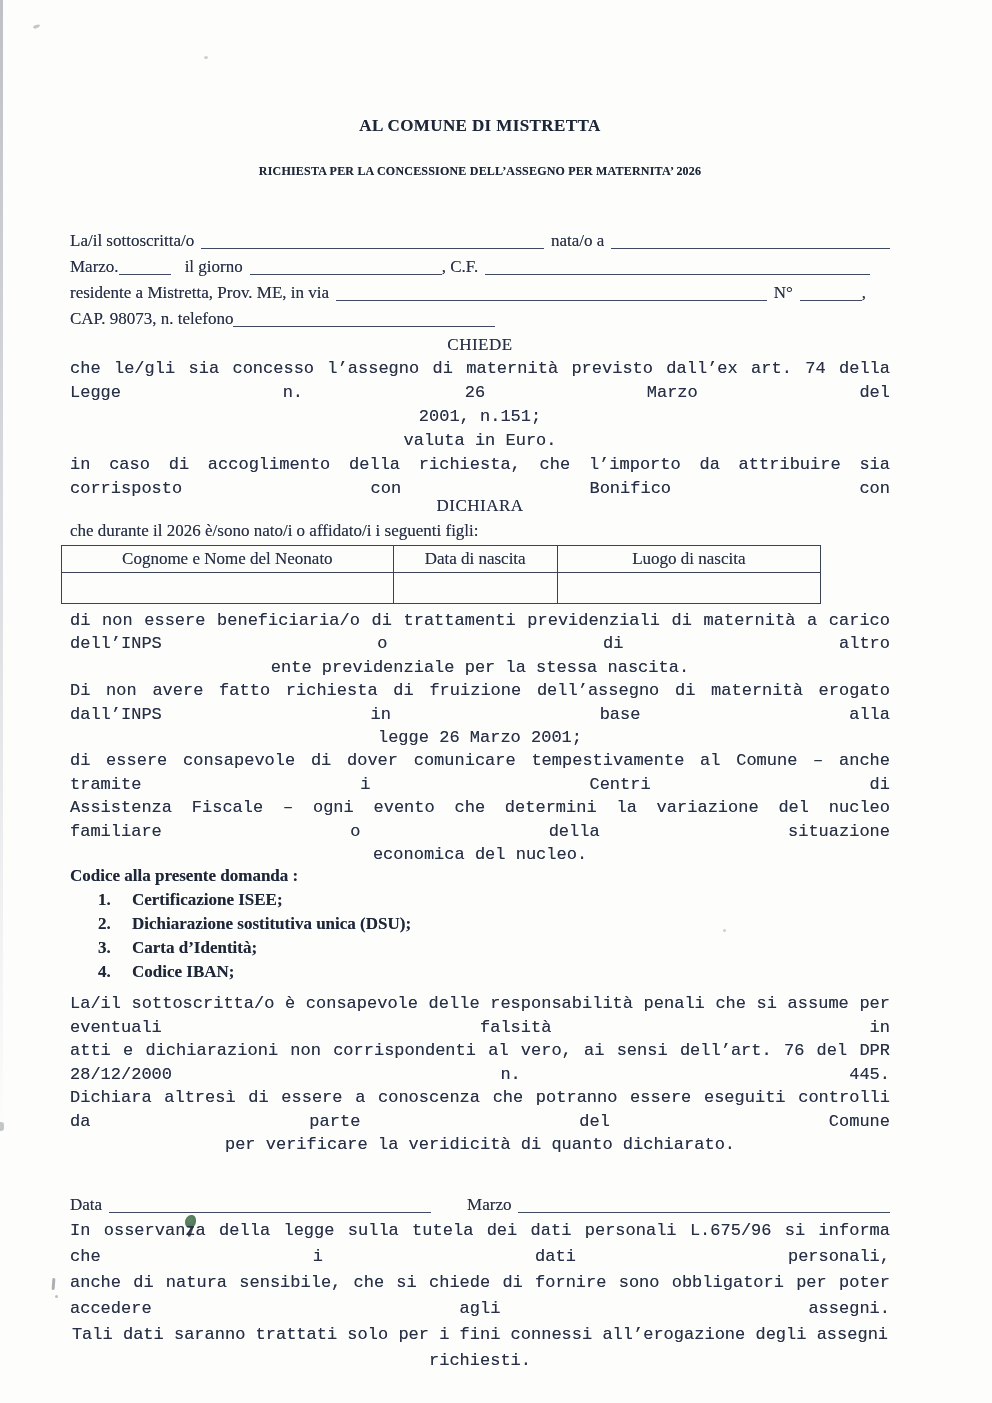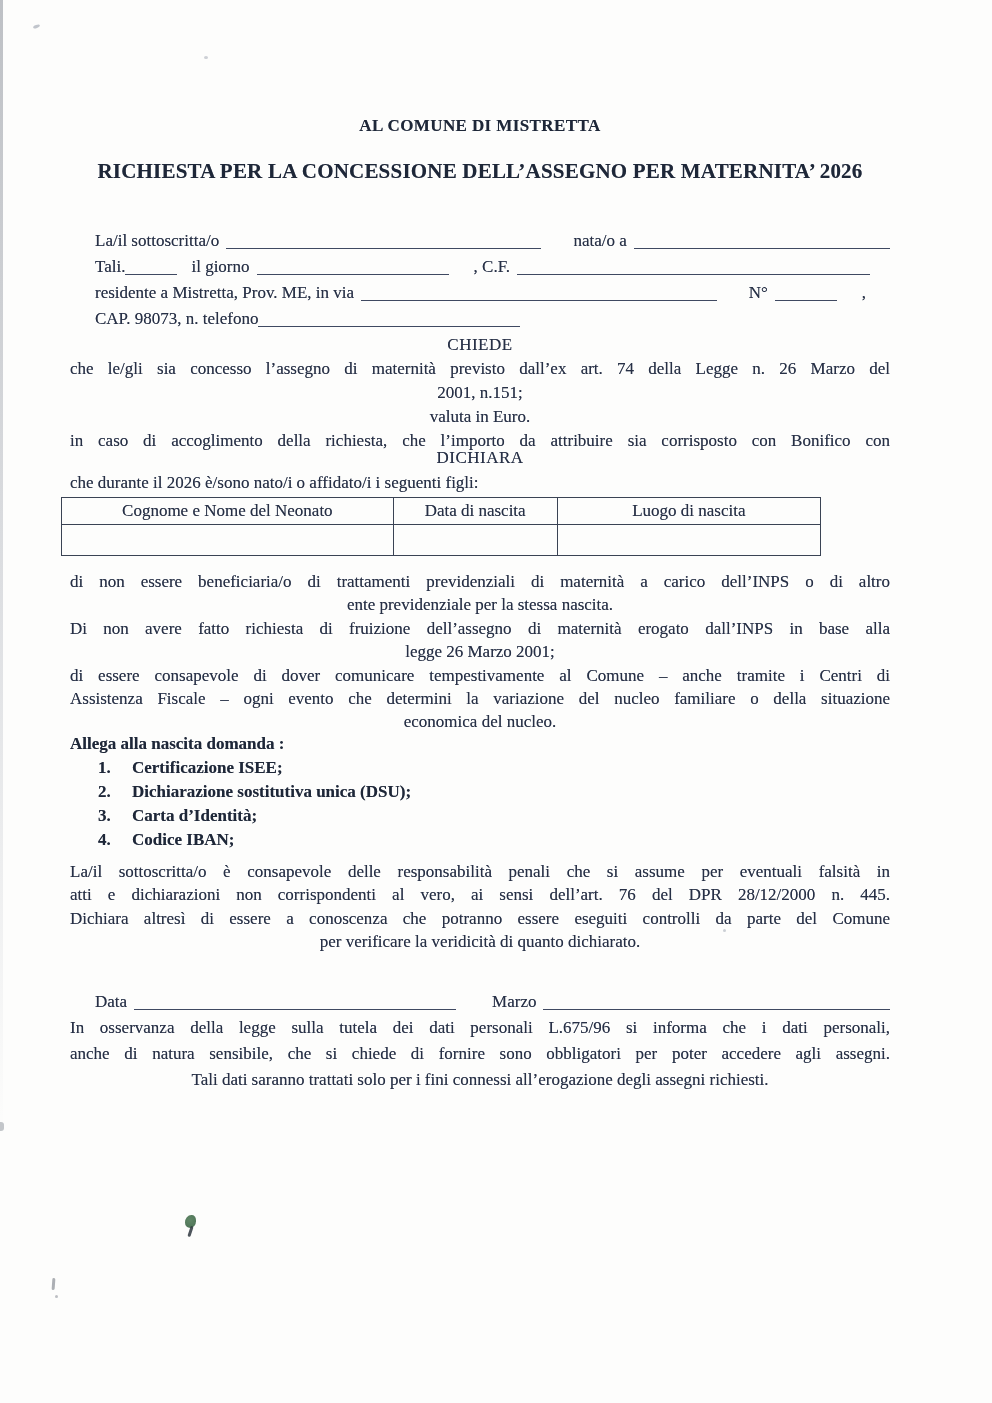--- a/index.html
+++ b/index.html
@@ -17,51 +17,51 @@
     overflow:hidden;
     font-family:"Liberation Serif","DejaVu Serif",serif;
     color:var(--ink);
     text-shadow:0 0 .45px rgba(35,45,70,.55);
   }
   .content{
     position:absolute;left:70px;top:113px;width:820px;
     font-size:17px;line-height:26px;
   }
   .h-add{text-align:center;font-weight:bold;font-size:17px;letter-spacing:.4px;color:var(--ink-bold);}
-  .h-title{text-align:center;font-weight:bold;font-size:21px;letter-spacing:.2px;margin-top:19px;color:var(--ink-bold);}
+  .h-title{text-align:center;font-weight:bold;font-size:12px;letter-spacing:.2px;margin-top:19px;color:var(--ink-bold);}
   .form-lines{margin-top:44px;}
   .fline{display:flex;align-items:baseline;white-space:nowrap;}
-  .lbl{flex:0 0 auto;margin-left:25px;}
+  .lbl{flex:0 0 auto;}
   .blank{
     display:inline-block;height:12px;flex:0 0 auto;
     border-bottom:1.6px solid var(--rule);
     transform:translateY(3px);
   }
   .grow1{flex:1 1 0;}
   .grow123{flex:1.23 1 0;}
   .ml6{margin-left:7px;} .mr6{margin-right:7px;}
   .ml14{margin-left:14px;}
   .pr20{padding-right:20px;} .pr24{padding-right:24px;}
   .w52{width:52px;} .w192{width:192px;} .w62{width:62px;} .w262{width:262px;} .w322{width:322px;}
   .center-head{text-align:center;line-height:25px;letter-spacing:.5px;}
   .dich{margin-top:-8px;}
-  .para{margin:0;}
+  .para{margin:0;font-family:Liberation Mono, monospace;}
   .lh24 .tline{line-height:24px;}
   .jl{text-align:justify;text-align-last:justify;}
   .ll{text-align:center;}
   .intro{line-height:25px;}
   .ntable{
     border-collapse:collapse;table-layout:fixed;
     width:760px;margin-left:-9px;margin-top:2px;
   }
   .ntable th,.ntable td{border:1px solid var(--border);padding:0;}
   .ntable th{font-weight:normal;font-size:17px;text-align:center;height:26px;line-height:24px;}
   .ntable td{height:30px;}
   .c1{width:43.7%;} .c2{width:21.6%;} .c3{width:34.7%;}
-  .decl-block{margin-top:14px;}
+  .decl-block{margin-top:5px;}
   .decl-block .tline{line-height:23.4px;}
   .attach-head{font-weight:bold;color:var(--ink-bold);line-height:24px;margin-top:-2px;}
   .att-list{margin:0;}
   .att-item{display:flex;font-weight:bold;color:var(--ink-bold);line-height:24px;padding-left:28px;}
   .att-num{flex:0 0 34px;}
   .resp .tline{line-height:23.5px;}
   .resp{margin-top:8px;}
   .sig-line{margin-top:35px;line-height:26px;text-align:right;}
   .privacy .tline{line-height:26px;}
   
@@ -108,21 +108,21 @@
     <div class="h-title">RICHIESTA PER LA CONCESSIONE DELL’ASSEGNO PER MATERNITA’ 2026</div>
 
     <div class="form-lines">
       <div class="fline">
         <span class="lbl">La/il sottoscritta/o</span>
         <span class="blank grow123 ml6 mr6"></span>
         <span class="lbl">nata/o a</span>
         <span class="blank grow1 ml6"></span>
       </div>
       <div class="fline pr20">
-        <span class="lbl">Tali.</span>
+        <span class="lbl">Marzo.</span>
         <span class="blank w52"></span>
         <span class="lbl ml14">il giorno</span>
         <span class="blank w192 ml6"></span>
         <span class="lbl">, C.F.</span>
         <span class="blank grow1 ml6"></span>
       </div>
       <div class="fline pr24">
         <span class="lbl">residente a Mistretta, Prov. ME, in via</span>
         <span class="blank grow1 ml6 mr6"></span>
         <span class="lbl mr6">N°</span>
@@ -181,21 +181,21 @@
           <div class="tline jl">Di non avere fatto richiesta di fruizione dell’assegno di maternità erogato dall’INPS in base alla</div>
           <div class="tline ll">legge 26 Marzo 2001;</div>
         </div>
       <div class="para">
           <div class="tline jl">di essere consapevole di dover comunicare tempestivamente al Comune – anche tramite i Centri di</div>
           <div class="tline jl">Assistenza Fiscale – ogni evento che determini la variazione del nucleo familiare o della situazione</div>
           <div class="tline ll">economica del nucleo.</div>
         </div>
     </div>
 
-    <div class="attach-head">Allega alla nascita domanda :</div>
+    <div class="attach-head">Codice alla presente domanda :</div>
     <div class="att-list" id="att-list">
         <div class="att-item">
           <span class="att-num">1.</span>
           <span>Certificazione ISEE;</span>
         </div>
         <div class="att-item">
           <span class="att-num">2.</span>
           <span>Dichiarazione sostitutiva unica (DSU);</span>
         </div>
         <div class="att-item">

